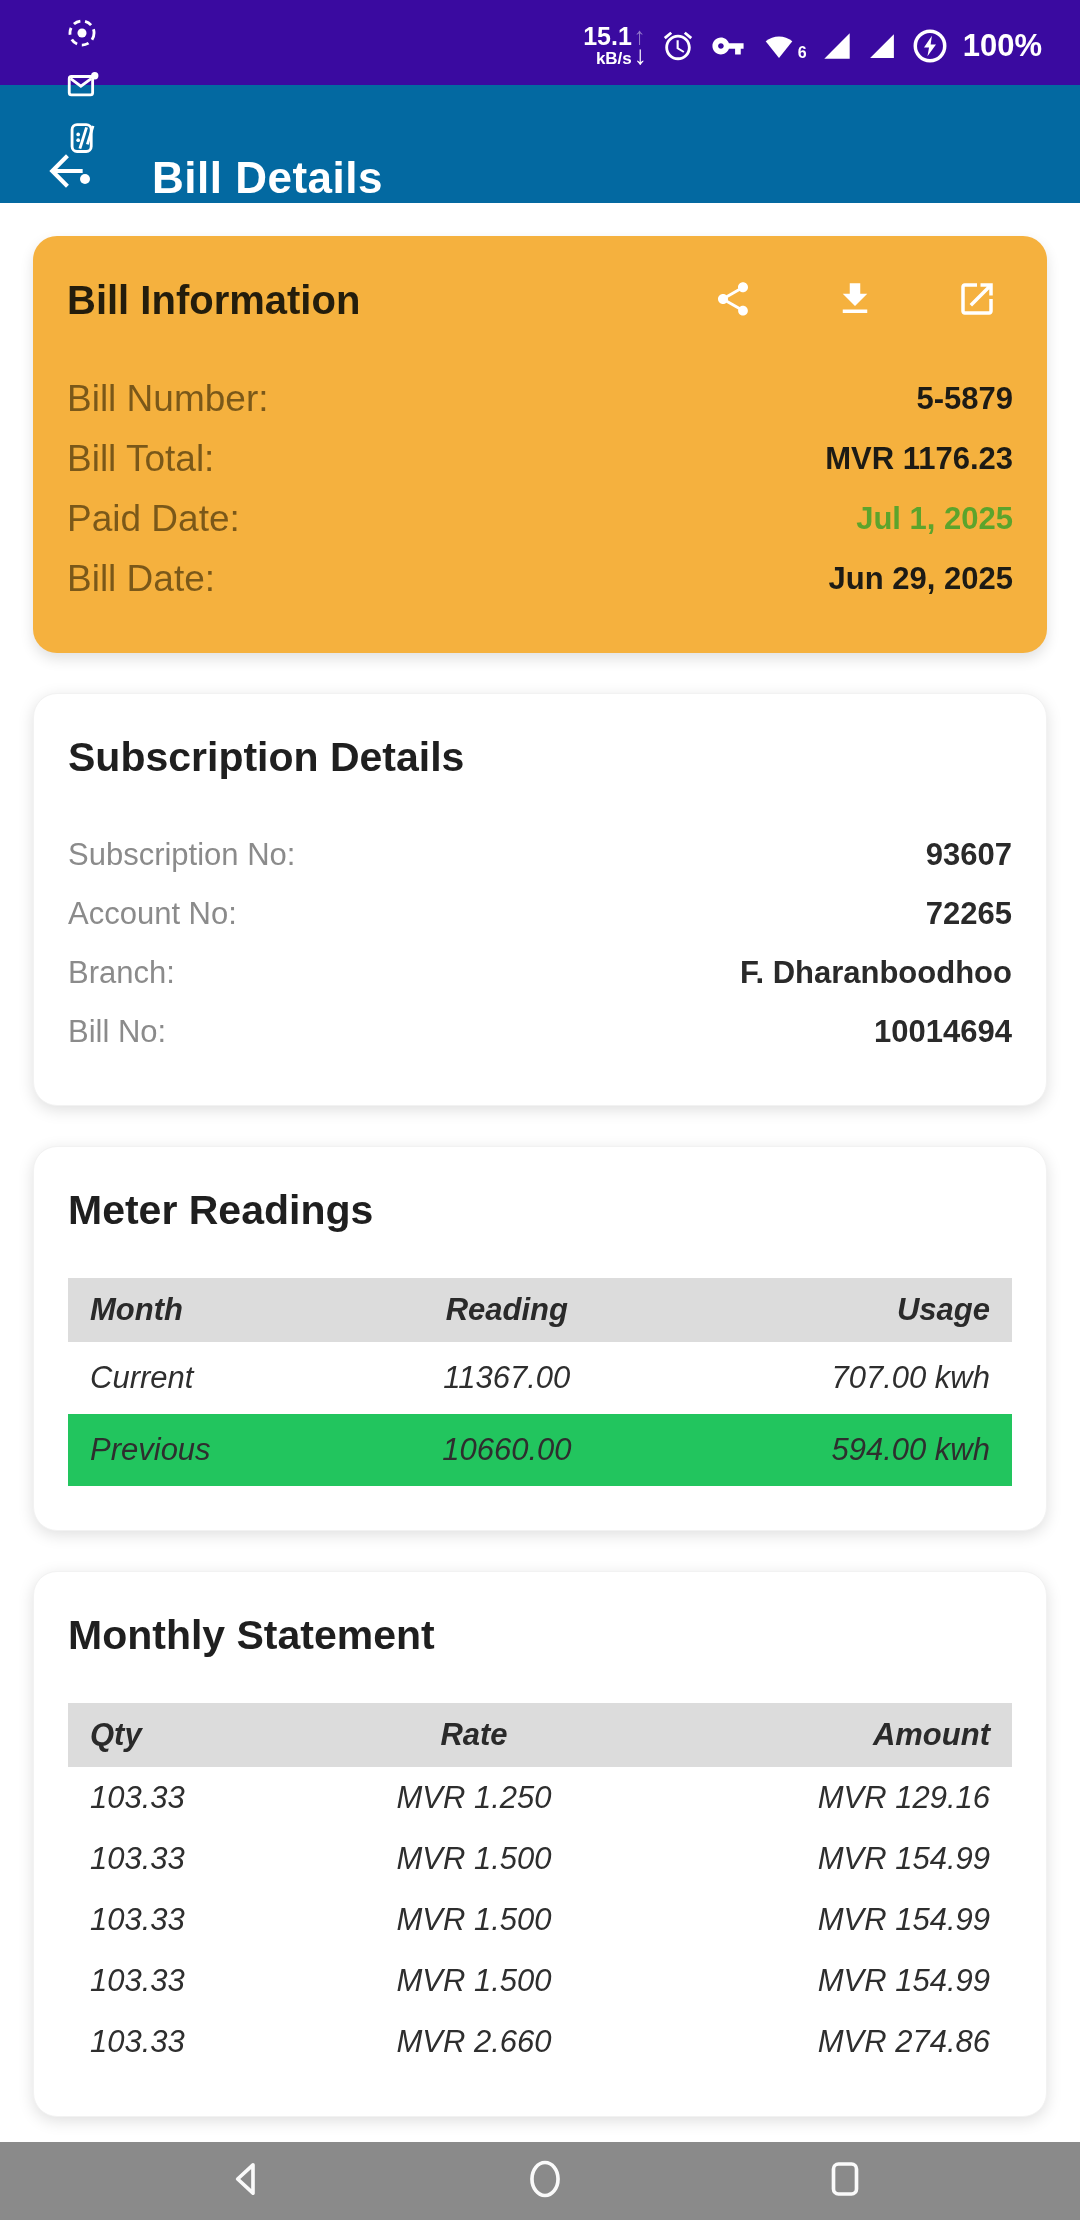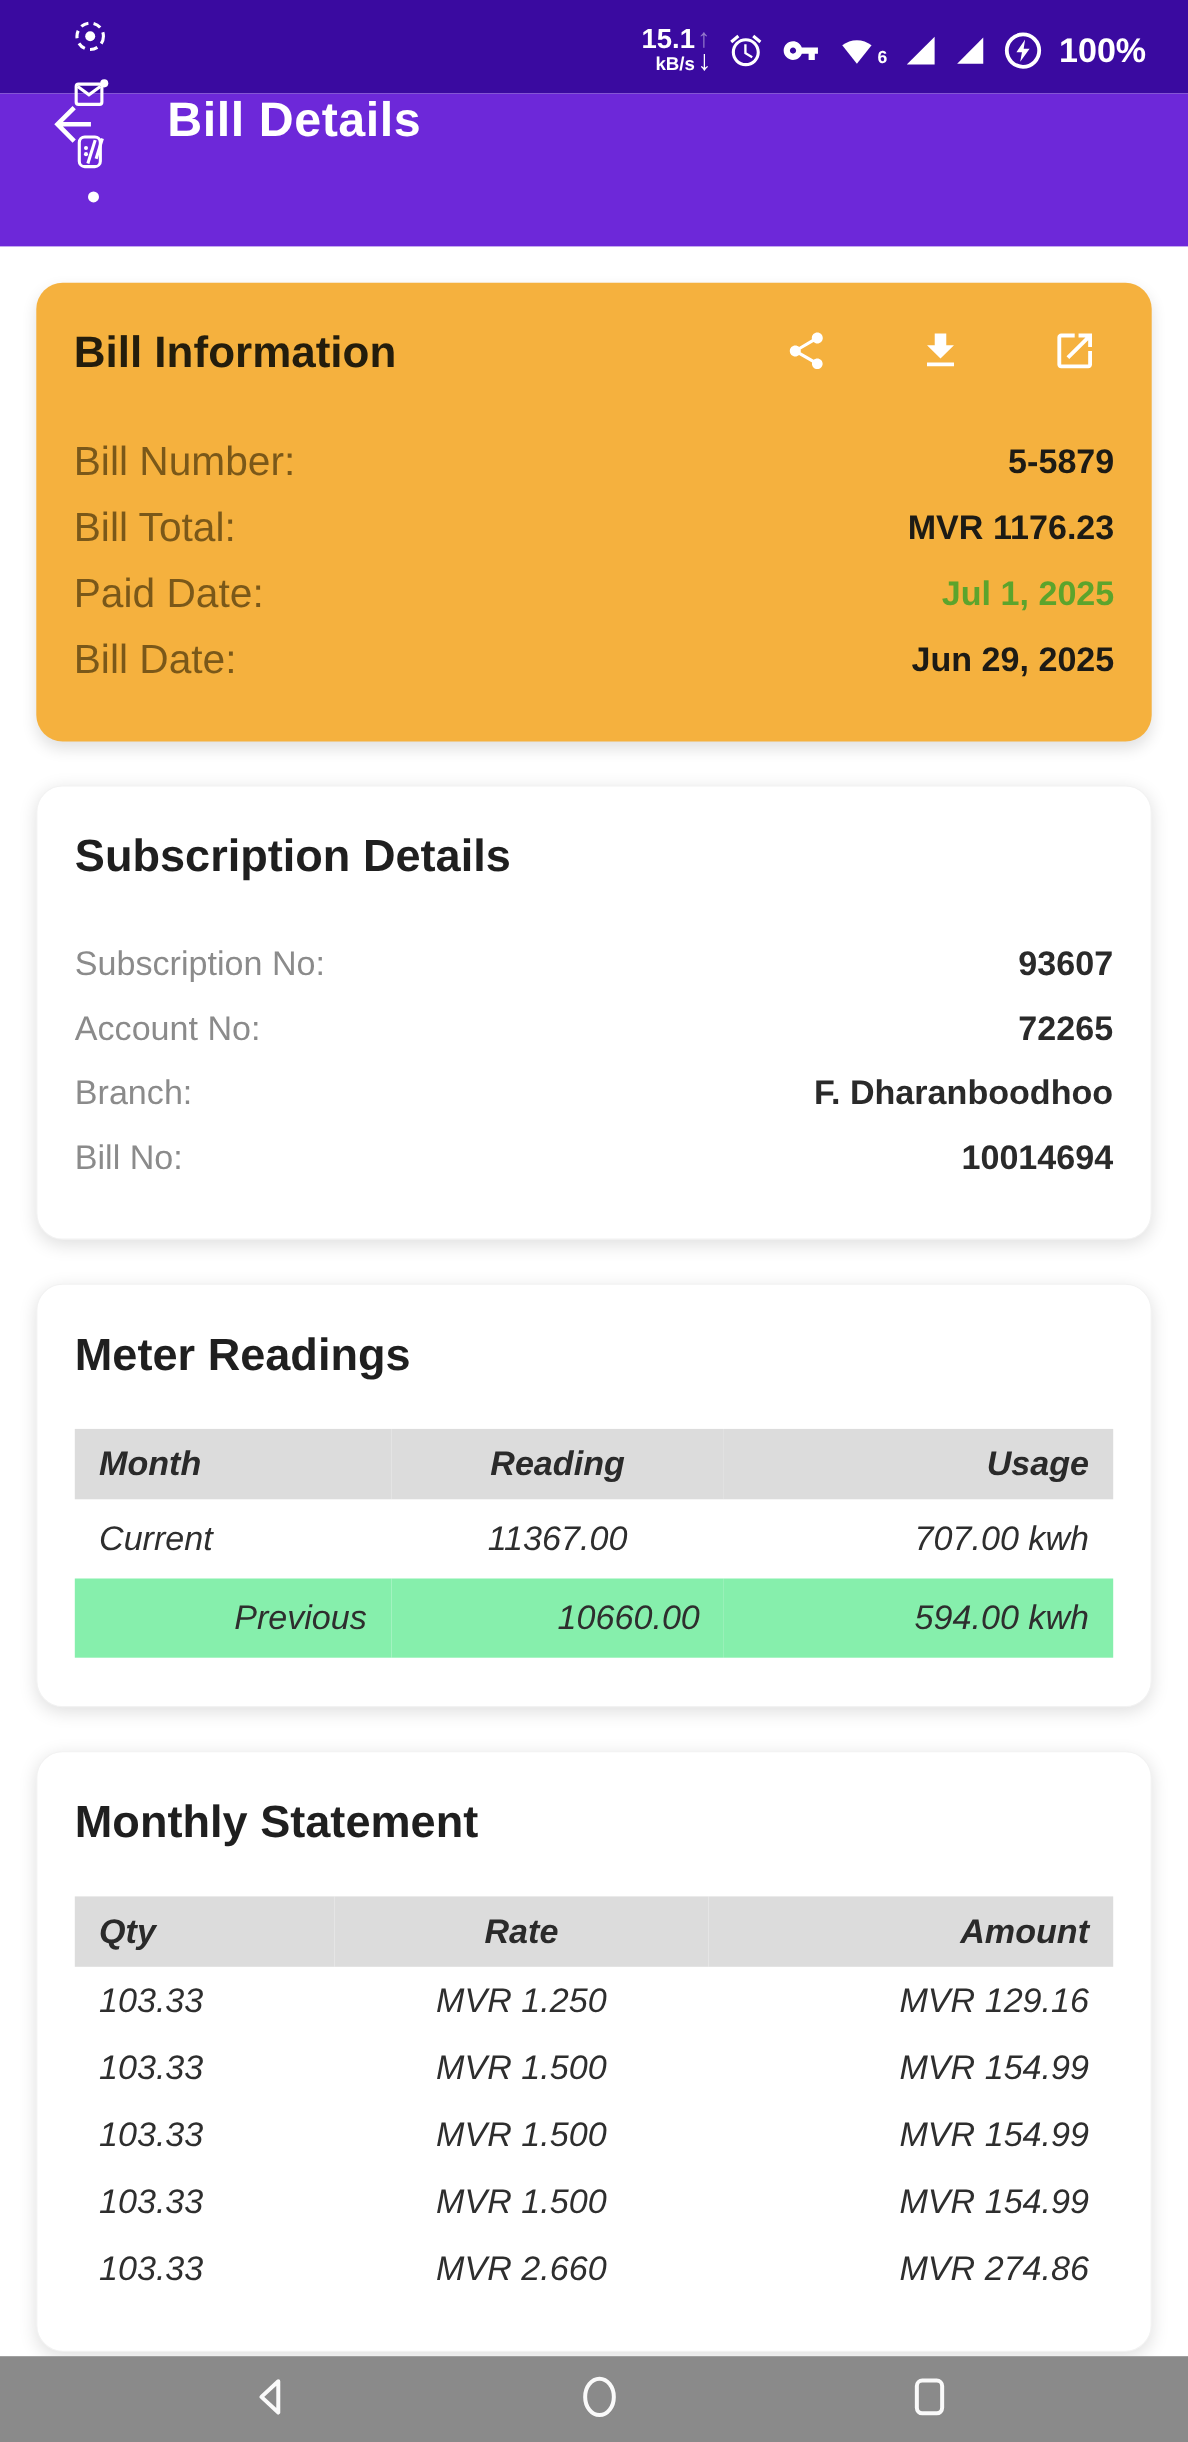--- a/index.html
+++ b/index.html
@@ -27,22 +27,22 @@
   .net-unit { font-size:17px; }
   .arr-col { display:flex; flex-direction:column; line-height:0.8; font-weight:bold; }
   .arr-up { font-size:24px; opacity:.45; }
   .arr-dn { font-size:26px; }
   .wifi-wrap { display:flex; align-items:flex-end; gap:1px; }
   .wifi-6 { font-size:16px; font-weight:bold; line-height:1; padding-bottom:2px; }
   .sb-batt-pct { font-size:31px; font-weight:bold; }
 
   
   .app-bar {
-    height:139px; background:#6d28d9; color:#fff;
-    display:flex; align-items:flex-start; padding:0 36px;
+    height:118px; background:#0369a1; color:#fff;
+    display:flex; align-items:flex-end; padding:0 36px;
   }
   .back-btn { width:60px; height:60px; display:flex; align-items:center; justify-content:center; cursor:pointer; }
   .app-title { font-size:44px; font-weight:bold; margin-left:56px; letter-spacing:.5px; }
 
   
   .content { padding:0 33px; }
 
   .bill-card {
     margin-top:33px; background:#F5B13E; border-radius:24px;
     padding:42px 34px 44px; box-shadow:0 6px 14px rgba(0,0,0,.12);
@@ -65,21 +65,21 @@
   .section-title { font-size:41px; font-weight:bold; color:#1f1f1f; margin-bottom:44px; }
   .plain-row { display:flex; align-items:center; justify-content:space-between; height:59px; }
   .plain-label { font-size:31px; color:#8b8b8b; }
   .plain-value { font-size:31px; font-weight:bold; color:#2a2a2a; }
 
   table.data-table { width:100%; border-collapse:collapse; font-size:31px; color:#2e2e2e;font-style:italic; }
   .data-table thead th { background:#DCDCDC; font-weight:bold; height:64px; padding:0 22px; color:#2a2a2a; }
   .data-table td { height:72px; padding:6px 22px; font-weight:normal; }
   .monthly td { height:61px; }
   .col-l { text-align:left; } .col-c { text-align:center; } .col-r { text-align:right; }
-  tr.stripe td { background:#86efac;text-align:right; }
+  tr.stripe td { background:#22c55e; }
 
   
   .nav-bar {
     position:absolute; left:0; right:0; bottom:0; height:78px;
     background:#8A8A8A; z-index:10;
   }
   .nav-btn { position:absolute; top:50%; transform:translate(-50%,-50%); width:64px; height:64px;
     display:flex; align-items:center; justify-content:center; cursor:pointer; }
   .nav-back { left:248px; } .nav-home { left:545px; } .nav-recents { left:845px; }
 </style>

